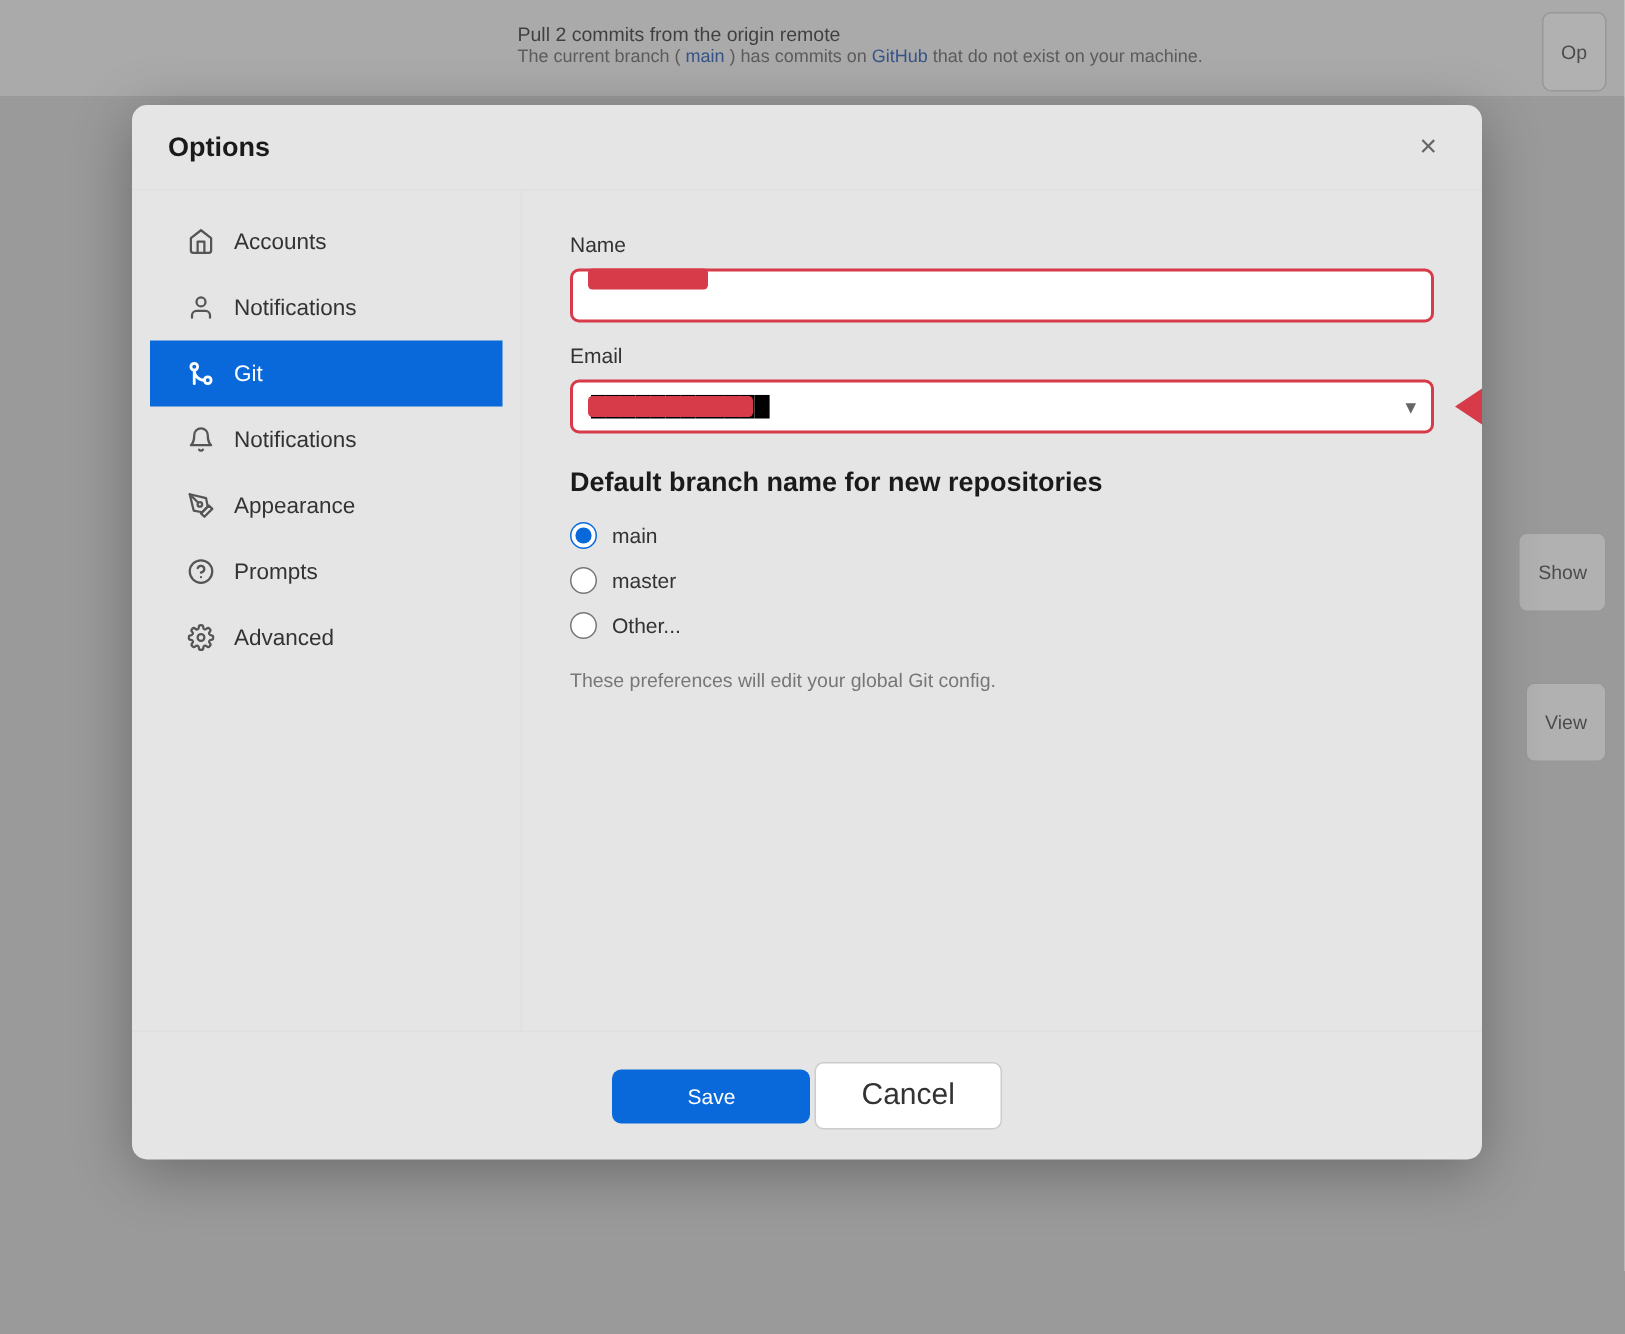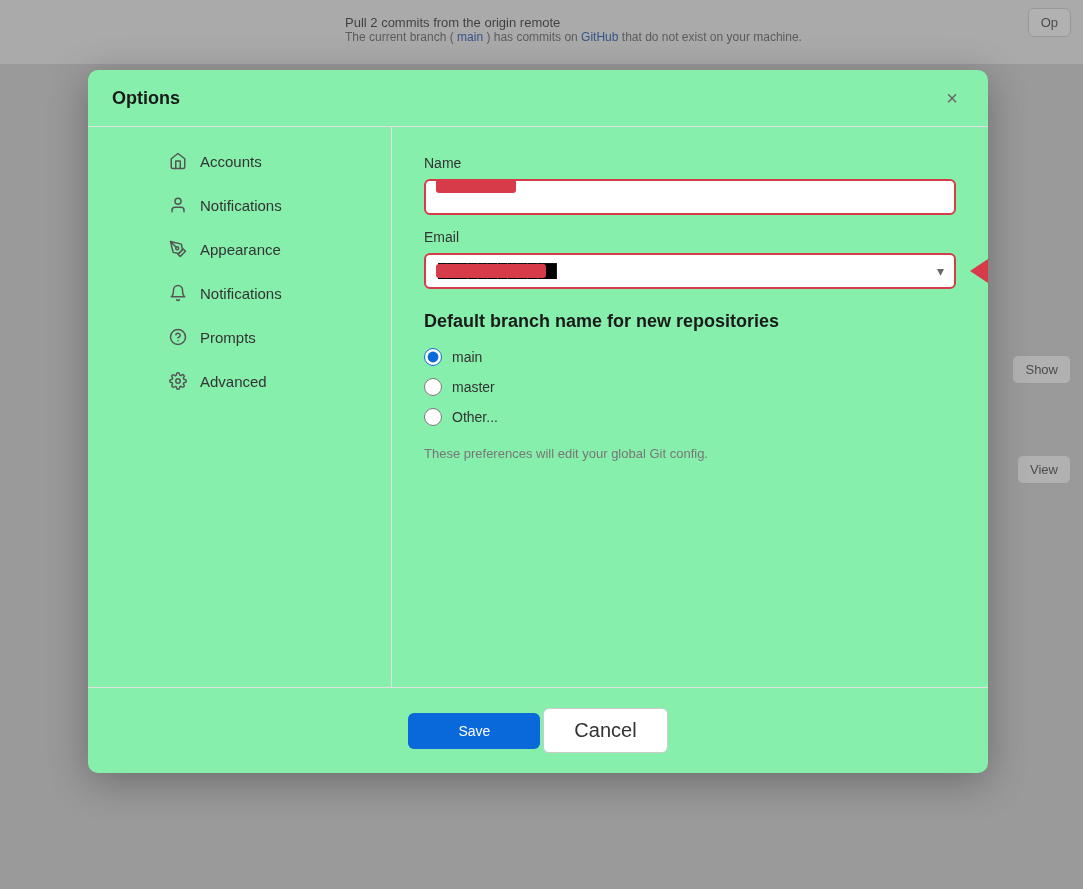--- a/index.html
+++ b/index.html
@@ -45,39 +45,39 @@
     .bg-message .branch-msg span {
       color: #0645ad;
     }
 
     
     .bg-btn {
       position: absolute;
       background: white;
       border: 1px solid #ccc;
       border-radius: 6px;
-      padding: 6px 12px;
+      padding: 18px 12px;
       font-size: 13px;
       color: #333;
     }
 
     
     .overlay {
       position: absolute;
       top: 0; left: 0; right: 0; bottom: 0;
       background: rgba(100,100,100,0.5);
     }
 
     
     .dialog {
       position: absolute;
       top: 70px;
       left: 88px;
       width: 900px;
-      background: #86efac;
+      background: #e5e5e5;
       border-radius: 10px;
       box-shadow: 0 8px 40px rgba(0,0,0,0.3);
       overflow: hidden;
     }
 
     
     .dialog-header {
       display: flex;
       align-items: center;
       justify-content: space-between;
@@ -105,21 +105,20 @@
       display: flex;
       min-height: 560px;
     }
 
     
     .sidebar {
       width: 260px;
       border-right: 1px solid #e0e0e0;
       padding: 12px 12px;
       flex-shrink: 0;
-      margin-left: 44px;
     }
     .sidebar-item {
       display: flex;
       align-items: center;
       padding: 12px 24px;
       cursor: pointer;
       color: #333;
       font-size: 15px;
       gap: 12px;
       border-radius: 0;
@@ -311,41 +310,51 @@
       <div class="sidebar-item">
         <span class="sidebar-icon">
           <svg viewBox="0 0 24 24" fill="none" stroke="#555" stroke-width="2" stroke-linecap="round" stroke-linejoin="round">
             <path d="M20 21v-2a4 4 0 0 0-4-4H8a4 4 0 0 0-4 4v2"></path>
             <circle cx="12" cy="7" r="4"></circle>
           </svg>
         </span>
         <span>Notifications</span>
       </div>
 
+      <div class="sidebar-item active">
+        <span class="sidebar-icon">
+          <svg viewBox="0 0 24 24" fill="none" stroke="white" stroke-width="2.5" stroke-linecap="round" stroke-linejoin="round">
+            <circle cx="18" cy="18" r="3"></circle>
+            <circle cx="6" cy="6" r="3"></circle>
+            <path d="M6 21V9a9 9 0 0 0 9 9"></path>
+          </svg>
+        </span>
+        <span>Git</span>
+      </div>
+
+      <div class="sidebar-item">
+        <span class="sidebar-icon">
+          <svg viewBox="0 0 24 24" fill="none" stroke="#555" stroke-width="2" stroke-linecap="round" stroke-linejoin="round">
+            <path d="M18 8A6 6 0 0 0 6 8c0 7-3 9-3 9h18s-3-2-3-9"></path>
+            <path d="M13.73 21a2 2 0 0 1-3.46 0"></path>
+          </svg>
+        </span>
+        <span>Notifications</span>
+      </div>
 
       <div class="sidebar-item">
         <span class="sidebar-icon">
           <svg viewBox="0 0 24 24" fill="none" stroke="#555" stroke-width="2" stroke-linecap="round" stroke-linejoin="round">
             <path d="M12 19l7-7 3 3-7 7-3-3z"></path>
             <path d="M18 13l-1.5-7.5L2 2l3.5 14.5L13 18l5-5z"></path>
             <path d="M2 2l7.586 7.586"></path>
             <circle cx="11" cy="11" r="2"></circle>
           </svg>
         </span>
         <span>Appearance</span>
-      </div>
-
-      <div class="sidebar-item">
-        <span class="sidebar-icon">
-          <svg viewBox="0 0 24 24" fill="none" stroke="#555" stroke-width="2" stroke-linecap="round" stroke-linejoin="round">
-            <path d="M18 8A6 6 0 0 0 6 8c0 7-3 9-3 9h18s-3-2-3-9"></path>
-            <path d="M13.73 21a2 2 0 0 1-3.46 0"></path>
-          </svg>
-        </span>
-        <span>Notifications</span>
       </div>
 
       <div class="sidebar-item">
         <span class="sidebar-icon">
           <svg viewBox="0 0 24 24" fill="none" stroke="#555" stroke-width="2" stroke-linecap="round" stroke-linejoin="round">
             <circle cx="12" cy="12" r="10"></circle>
             <path d="M9.09 9a3 3 0 0 1 5.83 1c0 2-3 3-3 3"></path>
             <line x1="12" y1="17" x2="12.01" y2="17"></line>
           </svg>
         </span>

